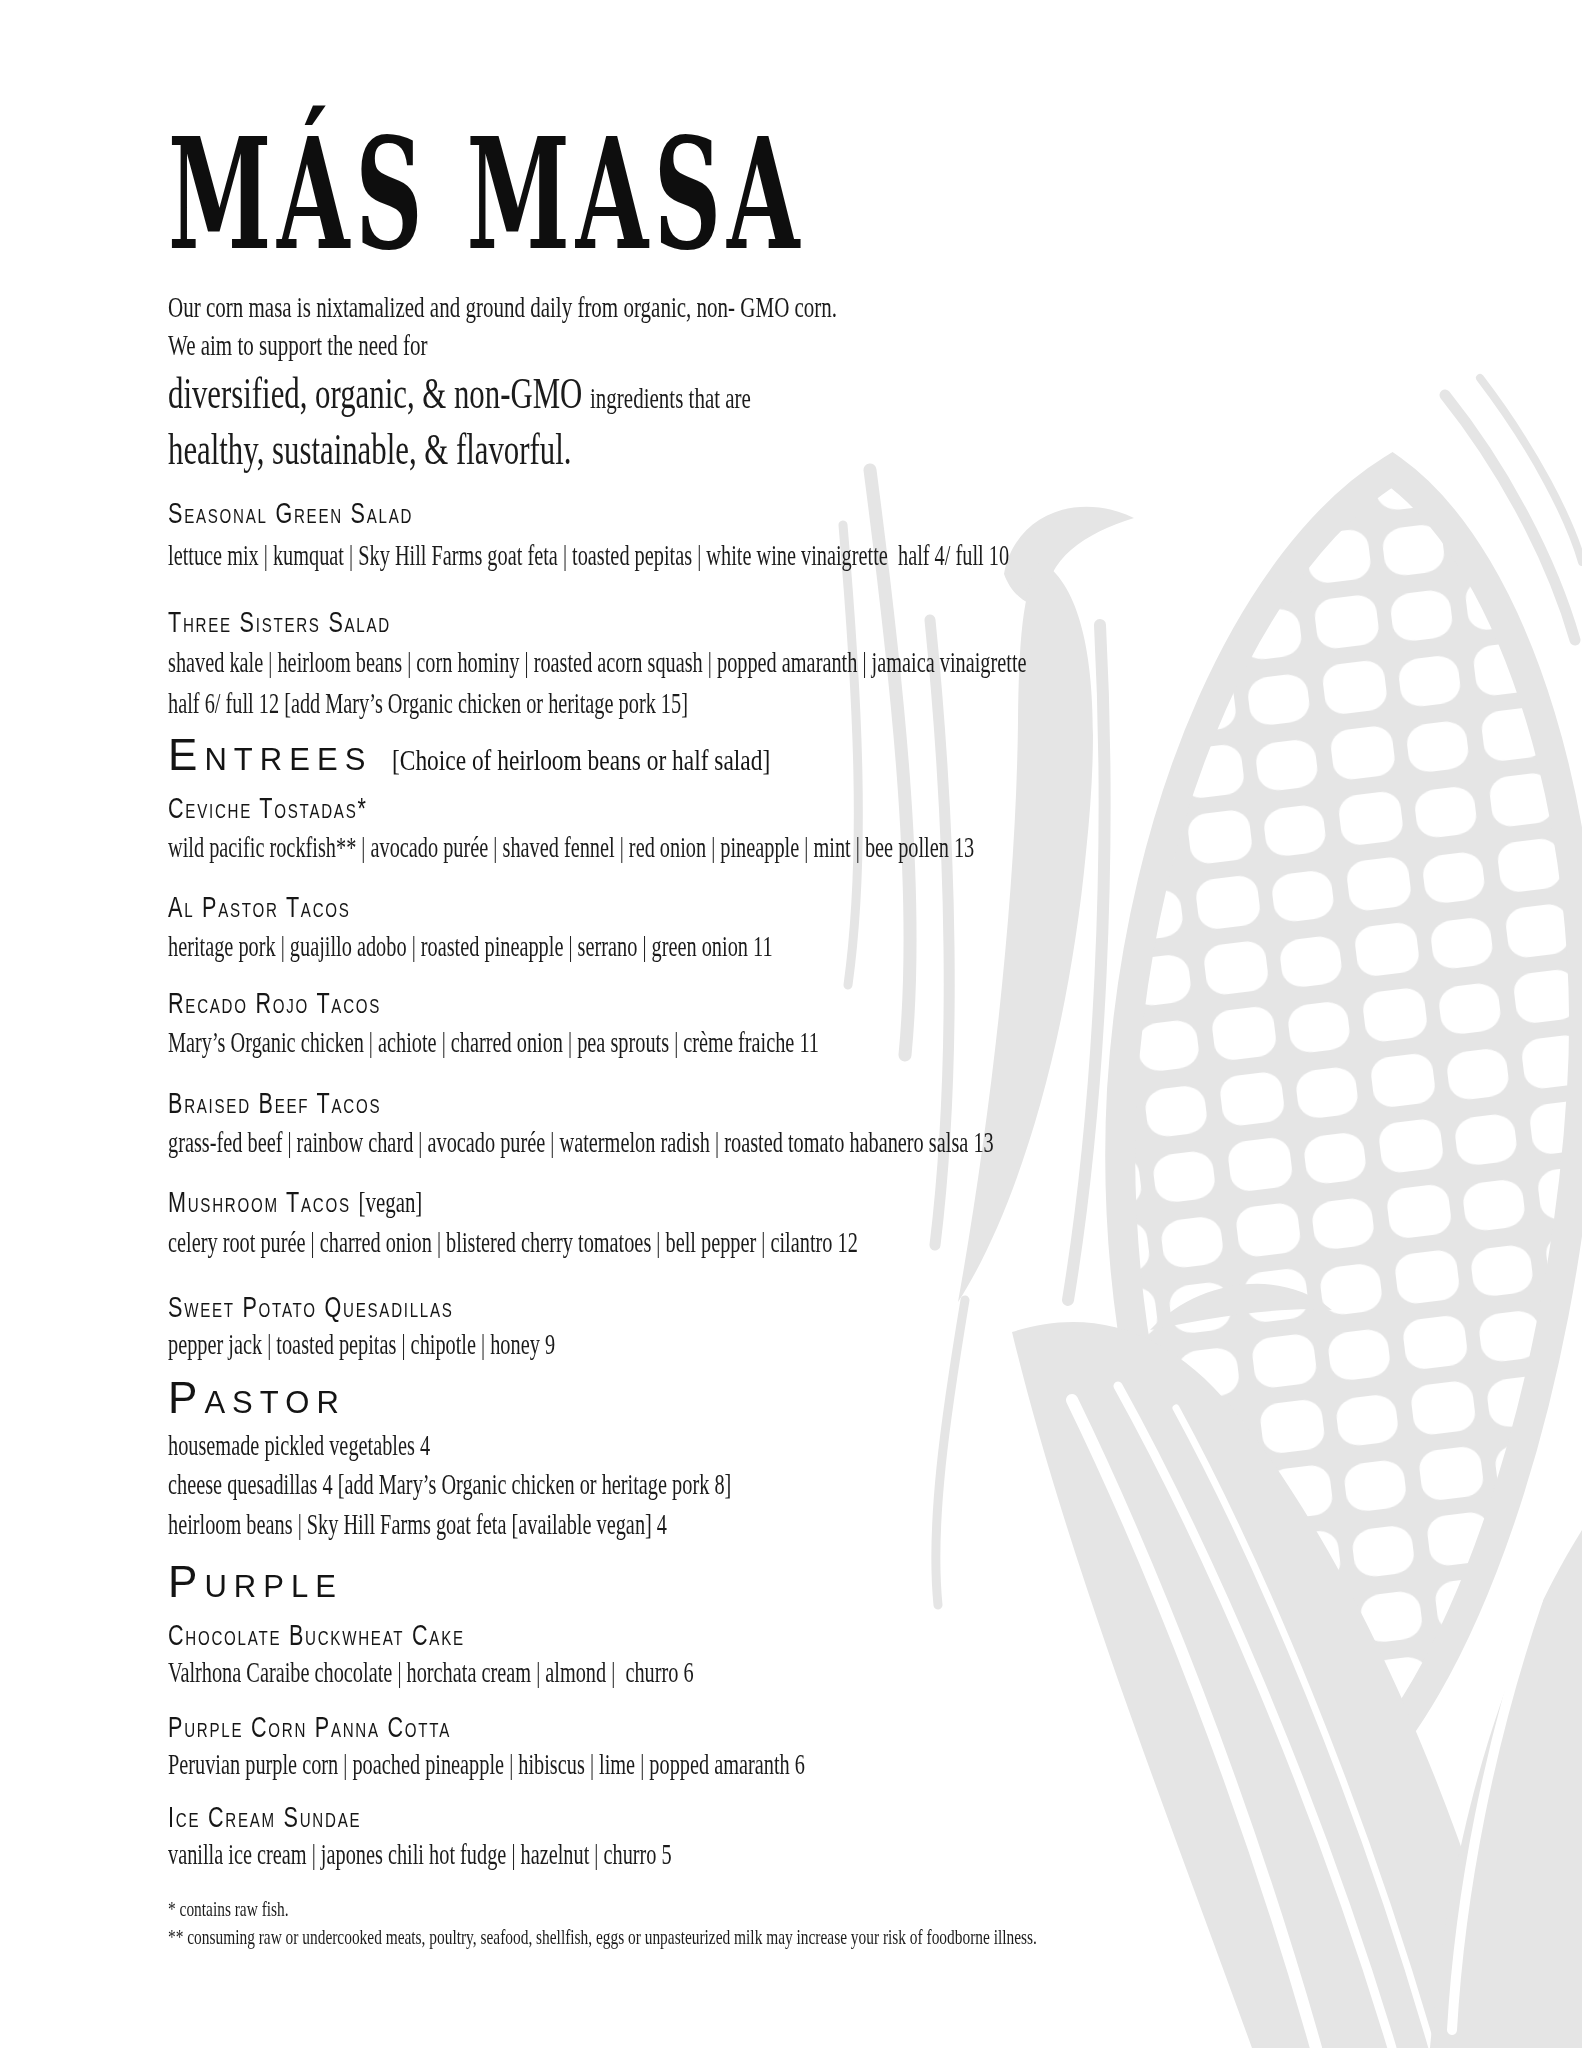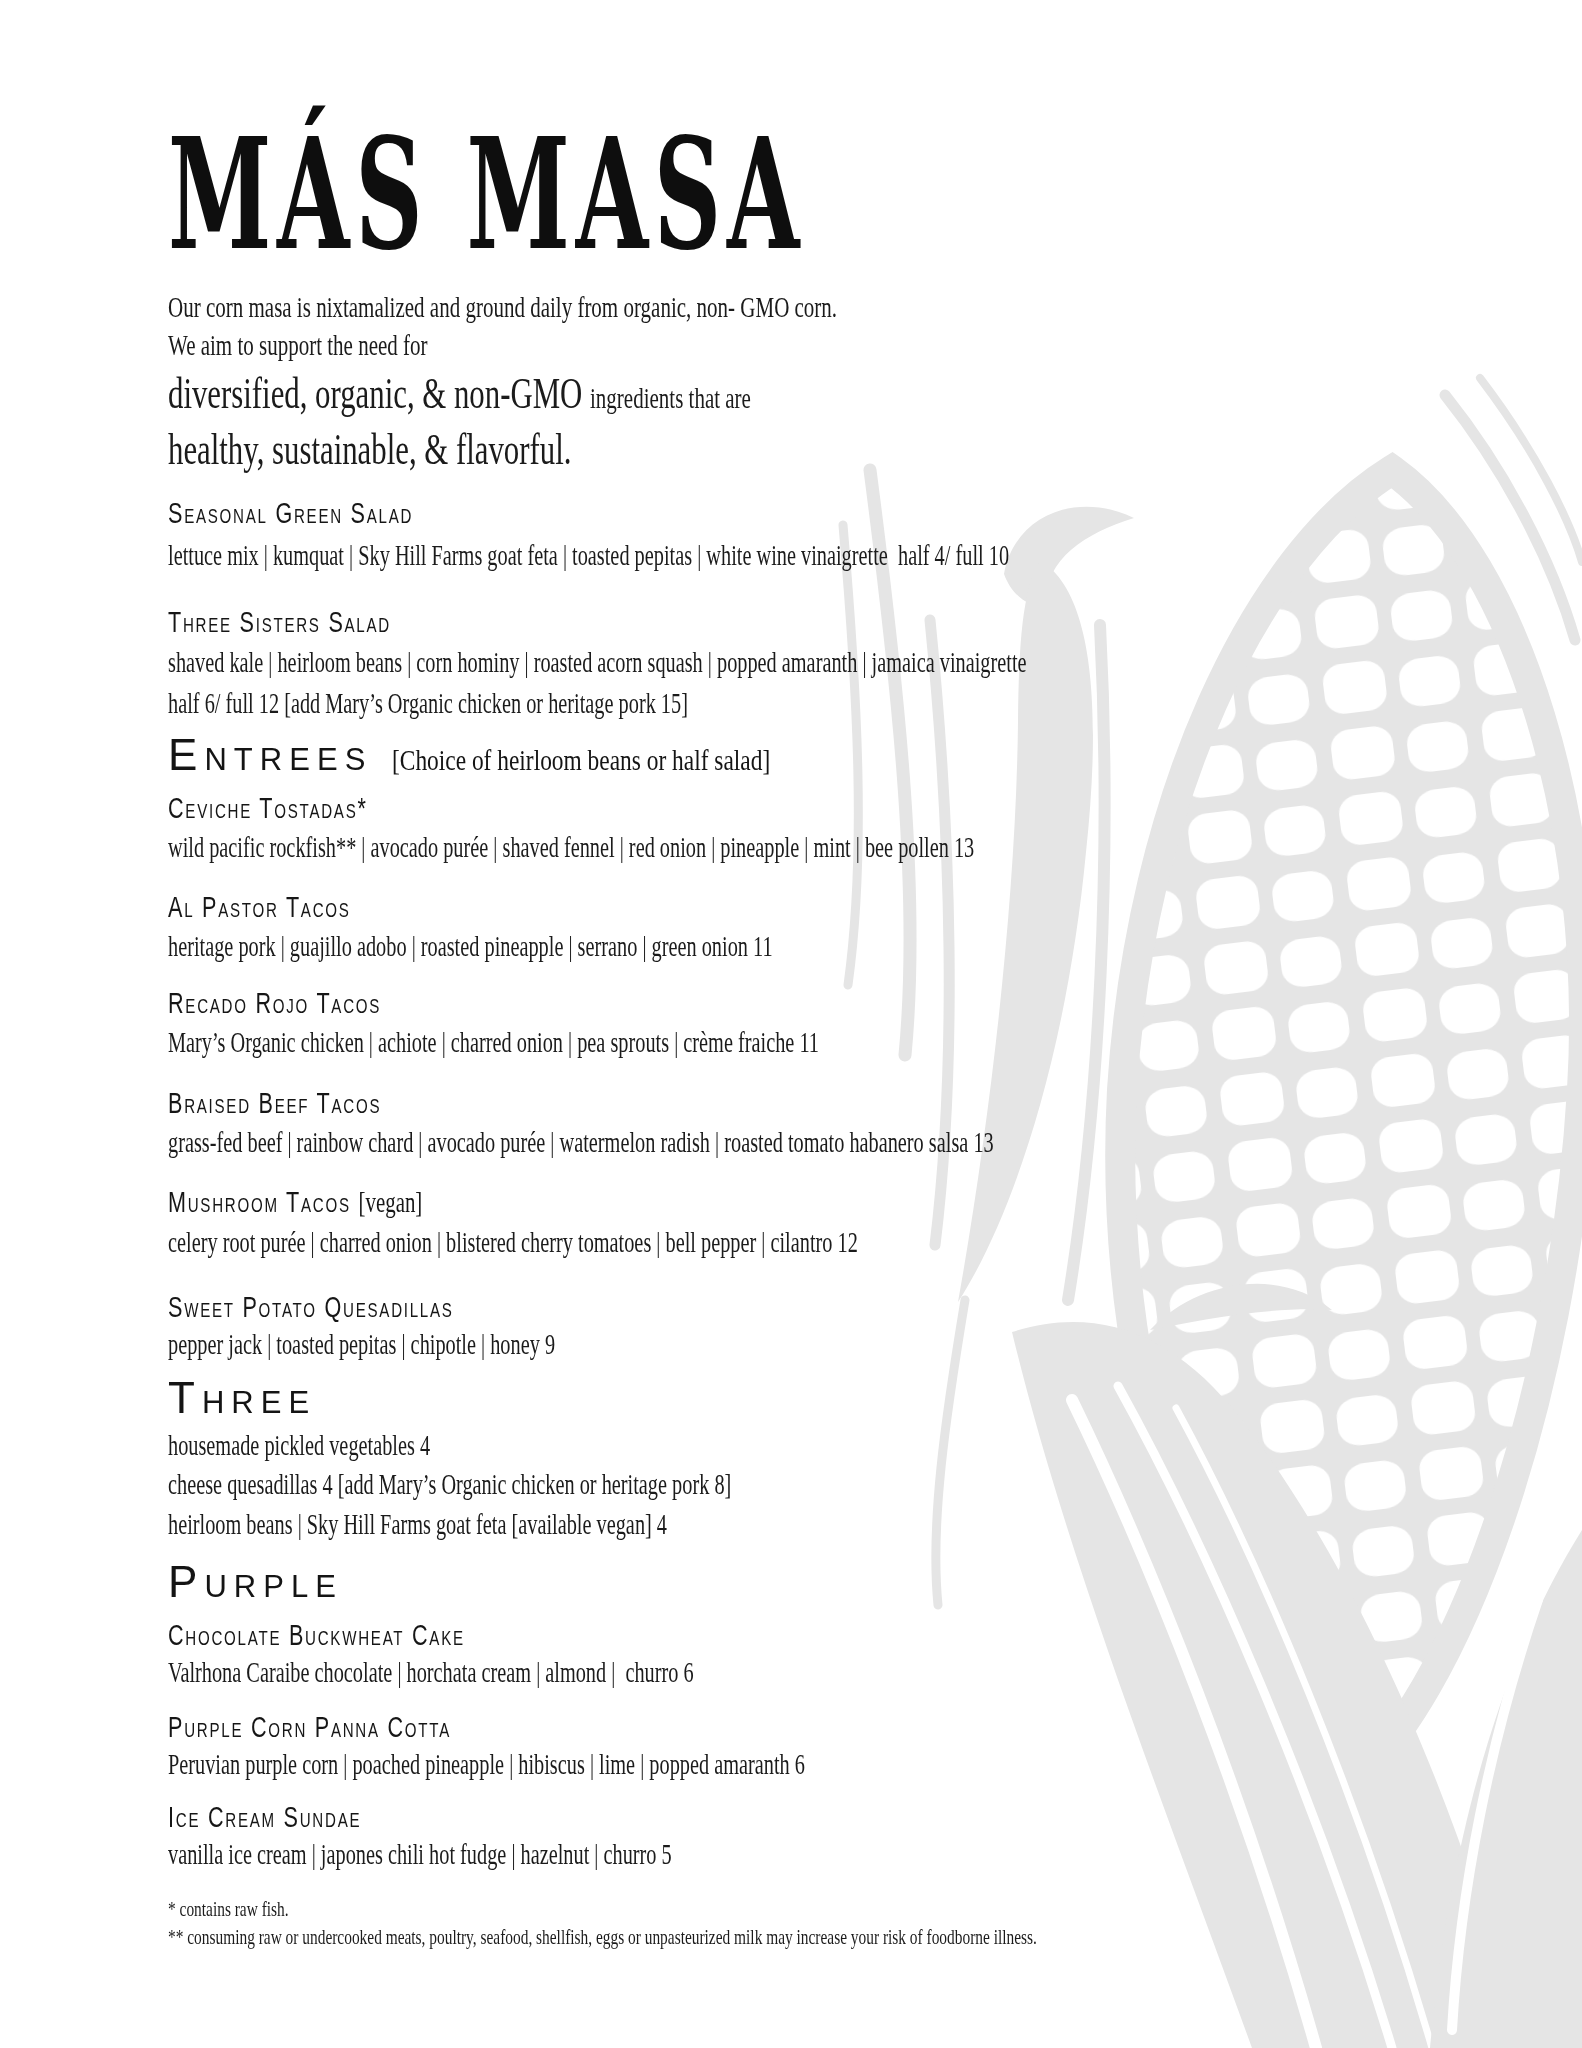--- a/index.html
+++ b/index.html
@@ -157,21 +157,21 @@
 
 <div class="txt item-name" style="top:1088px">Braised Beef Tacos</div>
 <div class="txt serif" style="top:1128px">grass-fed beef | rainbow chard | avocado purée | watermelon radish | roasted tomato habanero salsa 13</div>
 
 <div class="txt item-name" style="top:1187px"><span>Mushroom Tacos </span><span class="tag">[vegan]</span></div>
 <div class="txt serif" style="top:1228px">celery root purée | charred onion | blistered cherry tomatoes | bell pepper | cilantro 12</div>
 
 <div class="txt item-name" style="top:1292px">Sweet Potato Quesadillas</div>
 <div class="txt serif" style="top:1330px">pepper jack | toasted pepitas | chipotle | honey 9</div>
 
-<div class="txt section-heading" style="top:1376px">Three</div>
+<div class="txt section-heading" style="top:1376px">Pastor</div>
 <div class="txt serif" style="top:1431px">housemade pickled vegetables 4</div>
 <div class="txt serif" style="top:1470px">cheese quesadillas 4 [add Mary’s Organic chicken or heritage pork 8]</div>
 <div class="txt serif" style="top:1510px">heirloom beans | Sky Hill Farms goat feta [available vegan] 4</div>
 
 <div class="txt section-heading" style="top:1560px">Purple</div>
 
 <div class="txt item-name" style="top:1620px">Chocolate Buckwheat Cake</div>
 <div class="txt serif" style="top:1658px">Valrhona Caraibe chocolate | horchata cream | almond |  churro 6</div>
 
 <div class="txt item-name" style="top:1712px">Purple Corn Panna Cotta</div>

